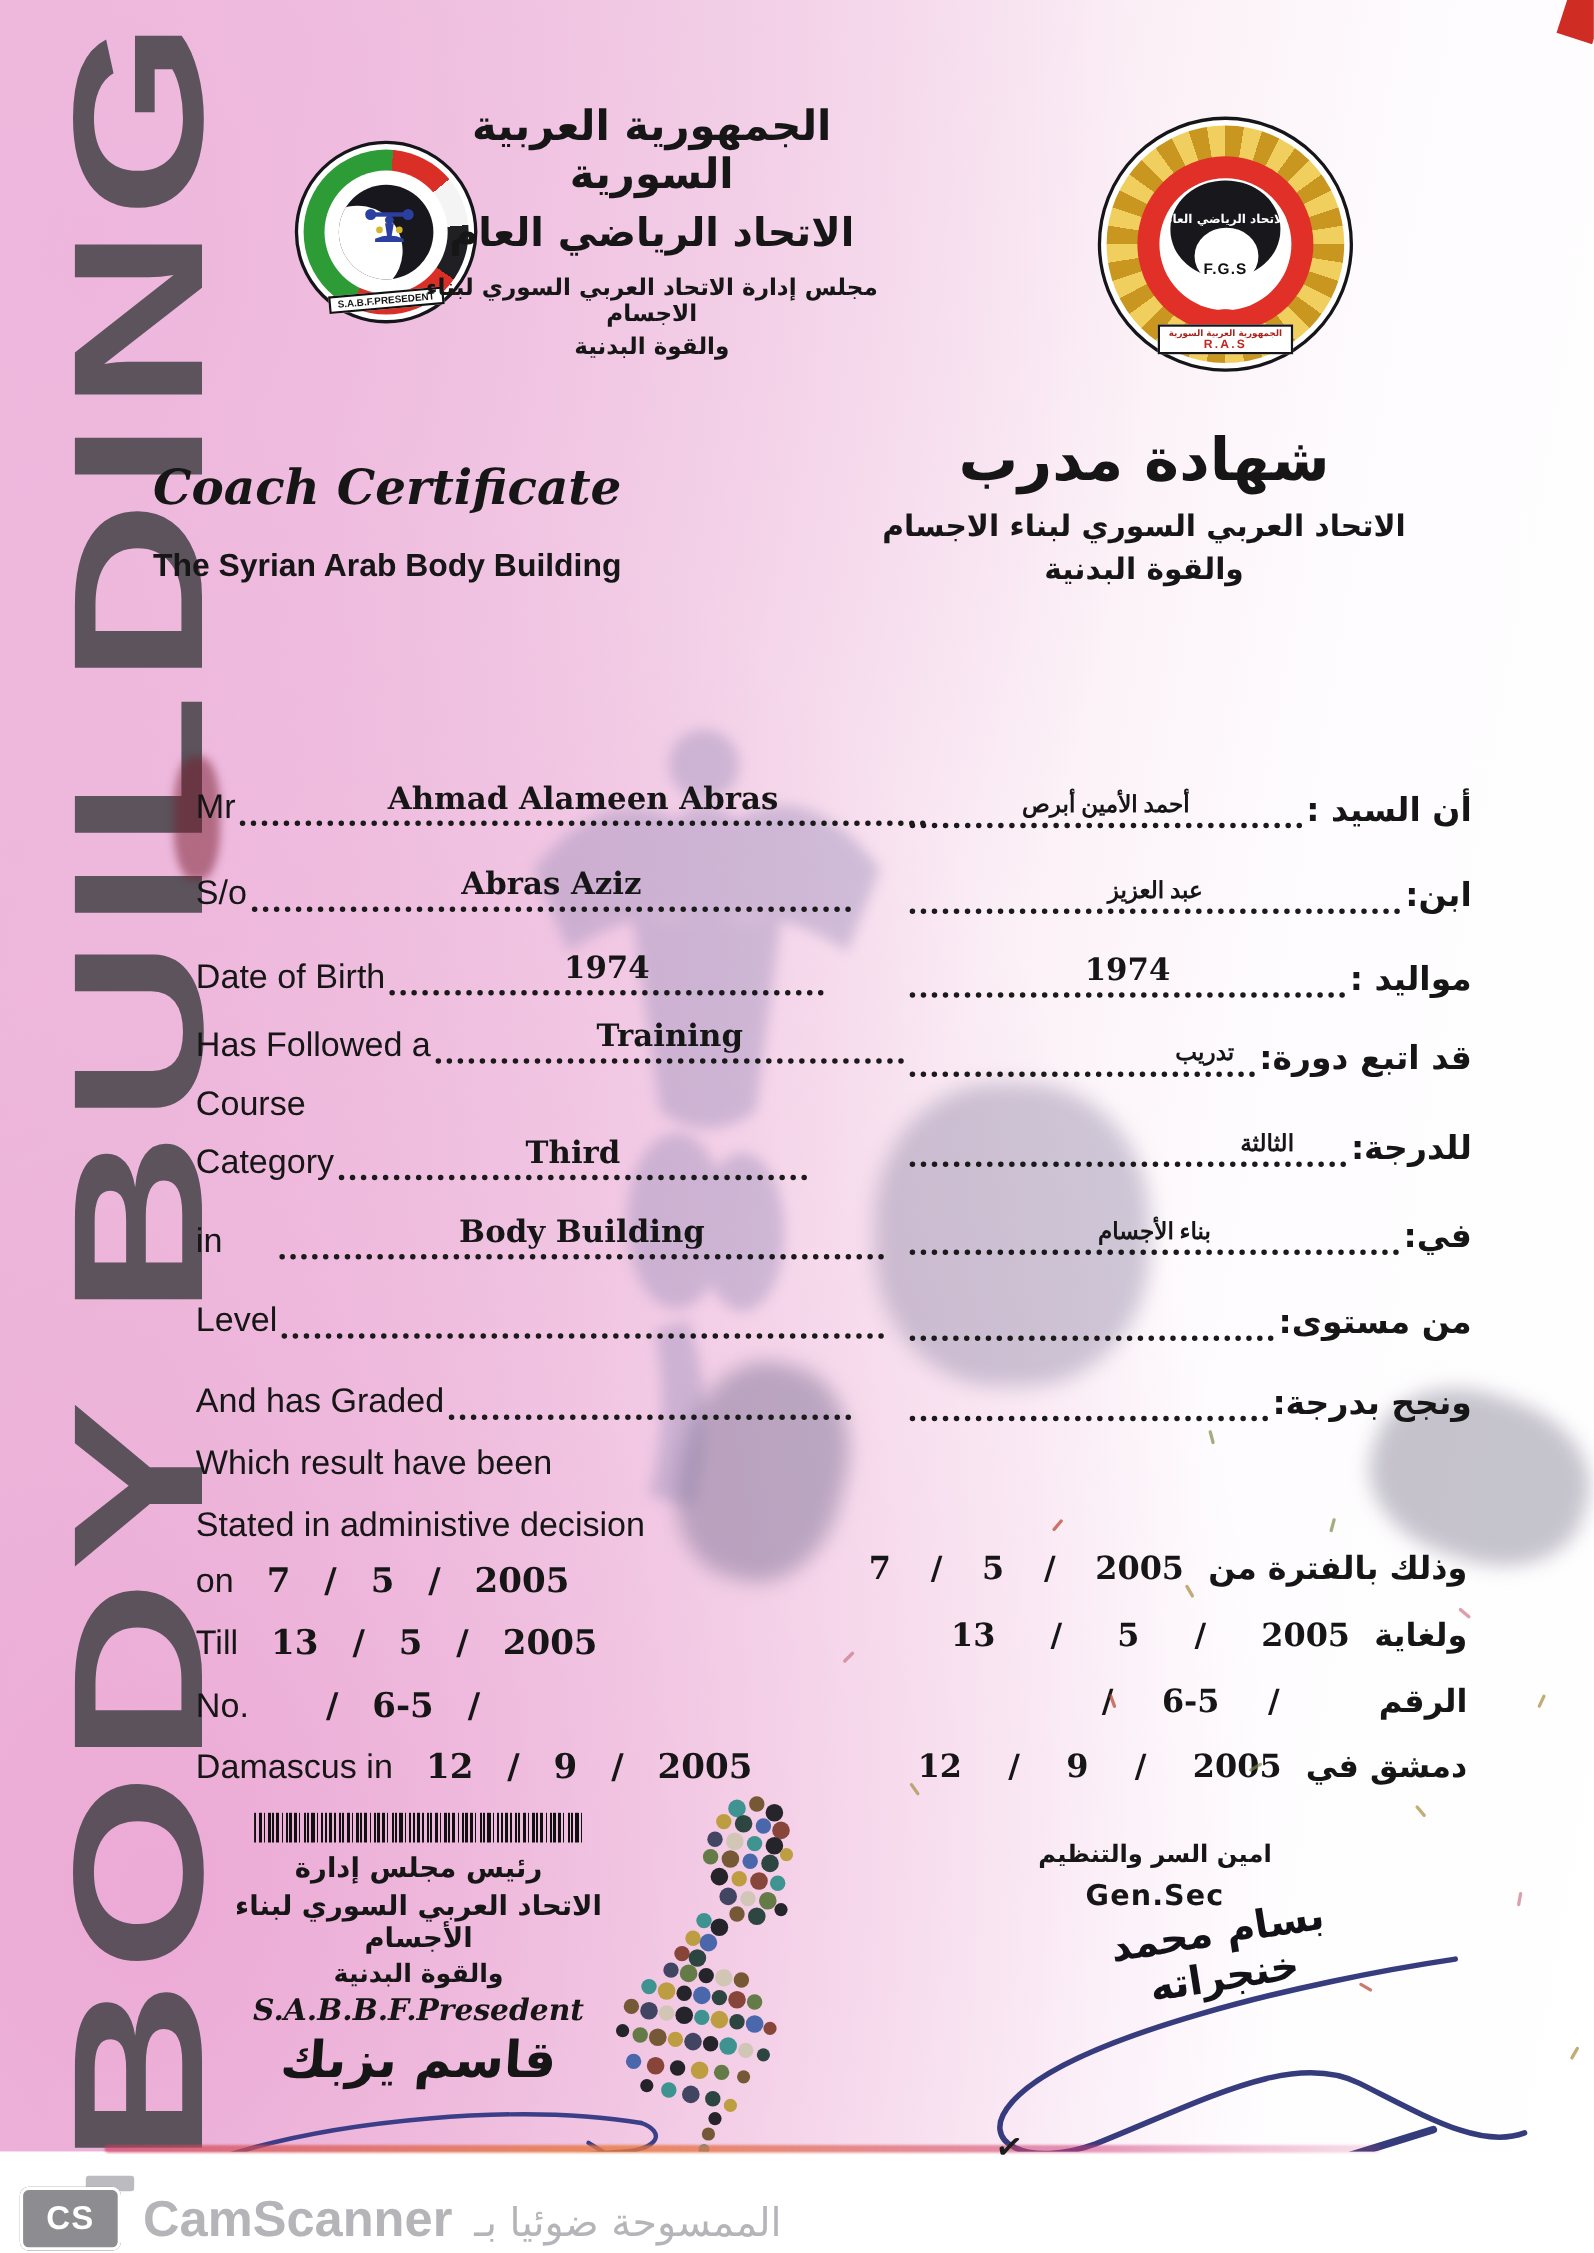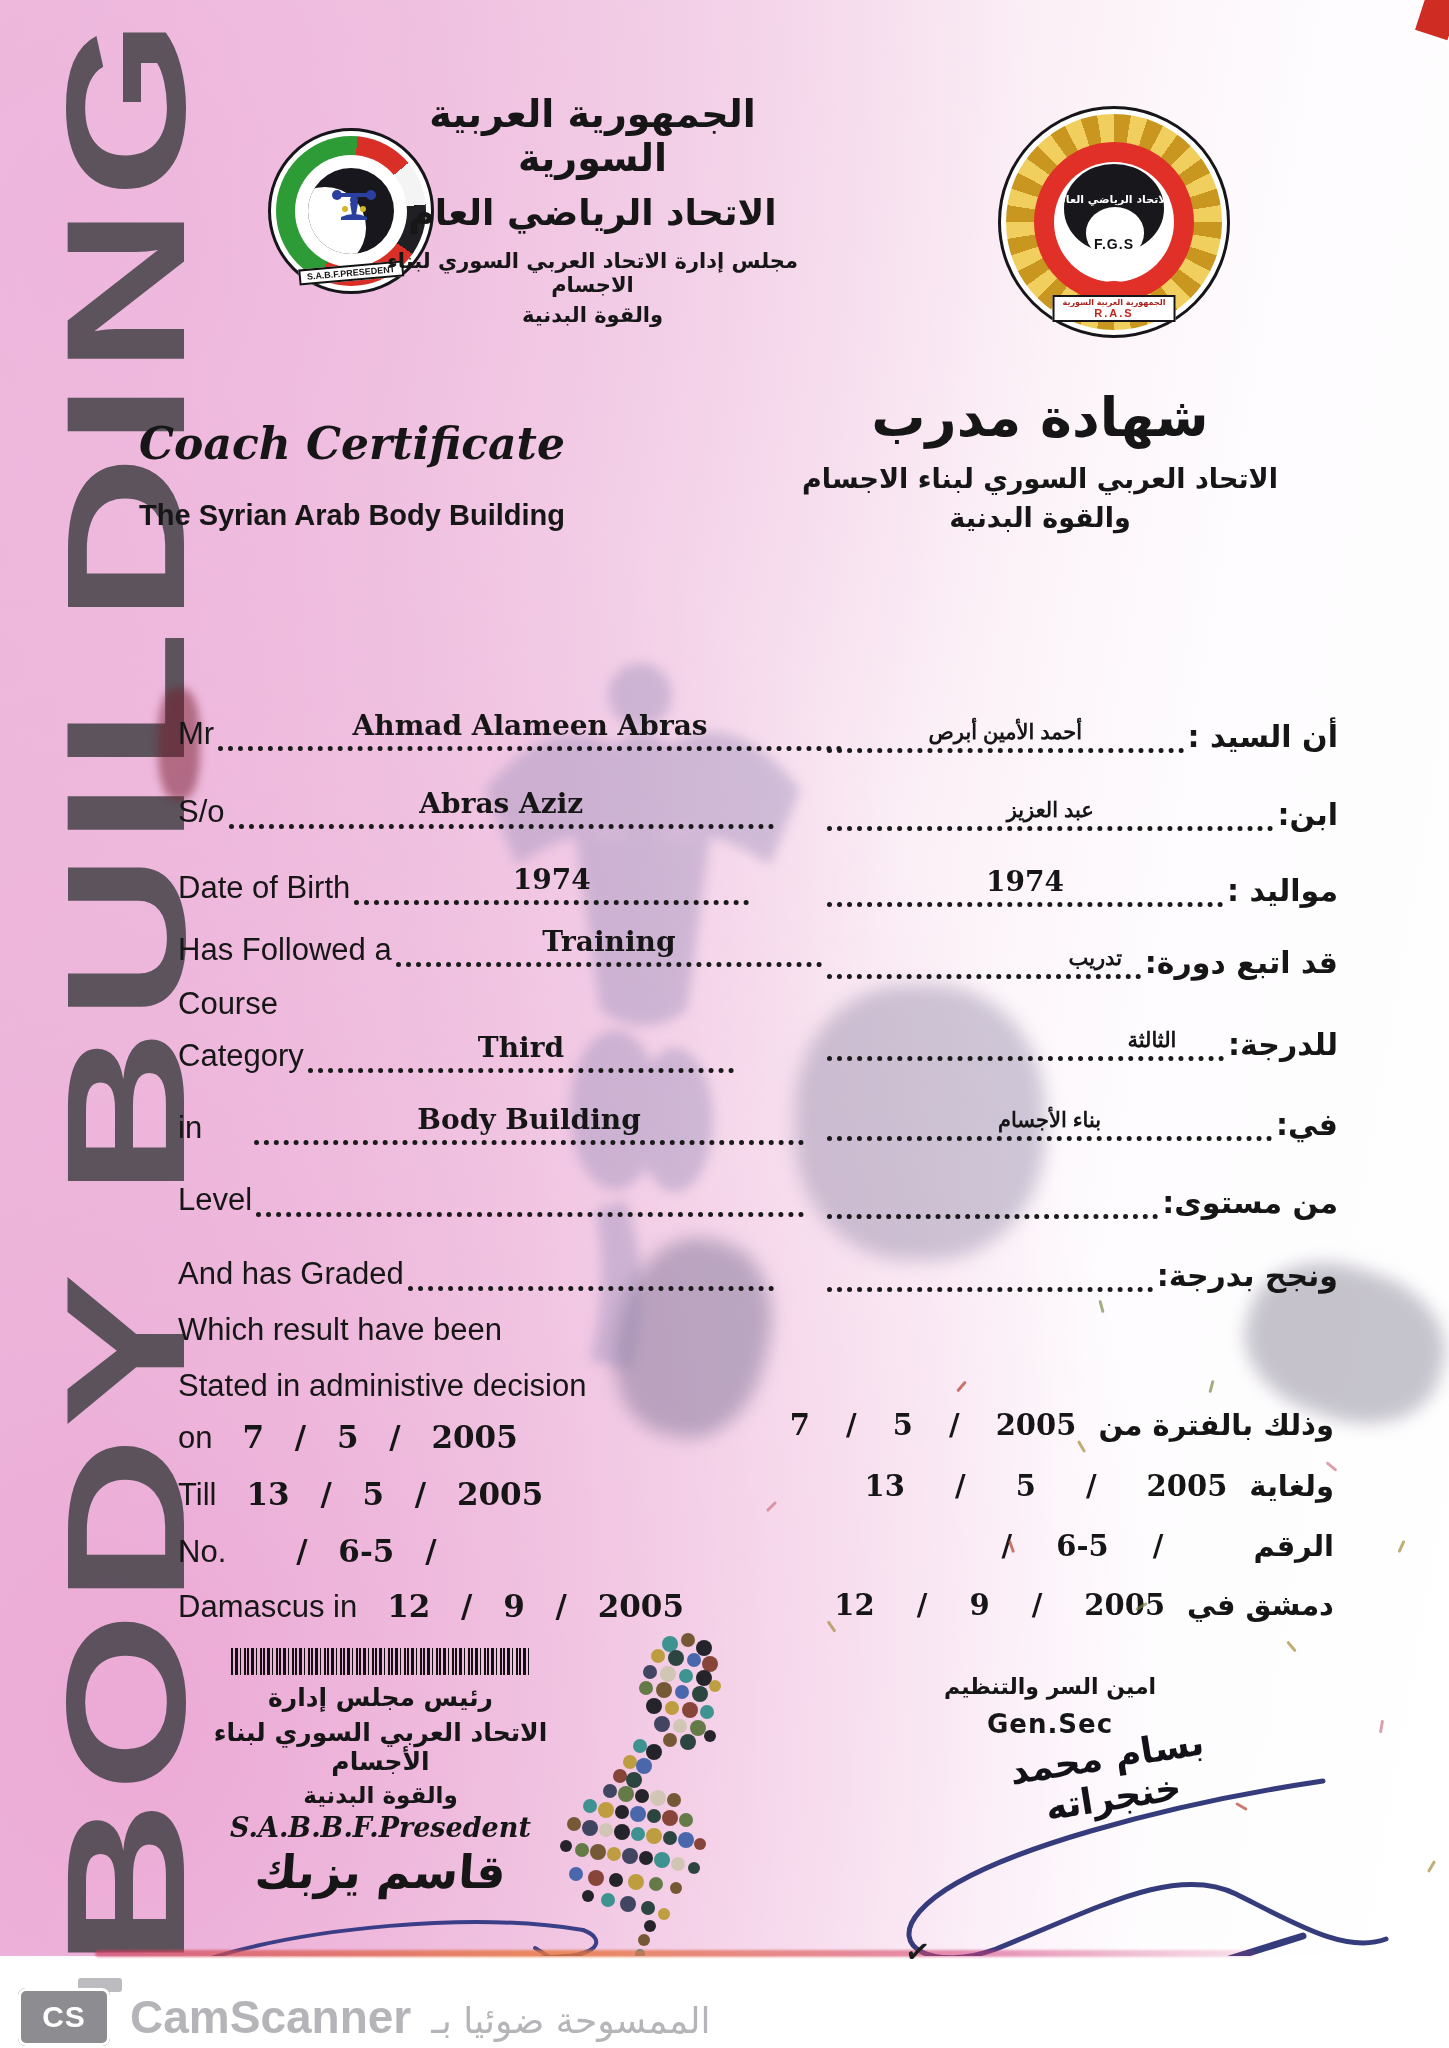--- a/index.html
+++ b/index.html
@@ -57,21 +57,21 @@
   .titleAr .t{font-size:54px;font-weight:800;}
   .titleAr .s1{font-size:27px;font-weight:700;margin-top:28px;}
   .titleAr .s2{font-size:27px;font-weight:700;margin-top:14px;}
   .titleAr .s3{font-size:27px;font-weight:700;margin-top:8px;}
   
   .frow{position:absolute;display:flex;align-items:flex-end;height:48px;}
   .frow .lbl{font-size:31px;white-space:nowrap;line-height:1.1;}
   .frow .fline{flex:1;position:relative;border-bottom:5px dotted #1a1a1a;height:44px;margin:0 4px;}
   .fval{position:absolute;left:50%;transform:translateX(-50%);bottom:4px;white-space:nowrap;}
   .ven{font-family:"DejaVu Serif",serif;font-weight:700;font-size:28px;}
-  .var{font-family:Liberation Sans, sans-serif;font-weight:700;font-size:21px;}
+  .var{font-family:Liberation Serif, serif;font-weight:700;font-size:21px;}
   .v-right{left:auto;right:6%;transform:none;}
   .frow.rtl{direction:rtl;}
   .frow.rtl .lbl{font-family:"DejaVu Sans",sans-serif;font-weight:700;font-size:30px;}
   .plain{position:absolute;font-size:31px;white-space:nowrap;}
   .plain.arp{direction:rtl;font-family:"DejaVu Sans",sans-serif;font-weight:700;font-size:27px;}
   .drow{position:absolute;display:flex;align-items:baseline;white-space:nowrap;}
   .drow .lbl{font-size:31px;}
   .drow .num{font-family:"DejaVu Serif",serif;font-weight:700;font-size:31px;word-spacing:20px;margin-left:30px;}
   .drow.rtl{direction:rtl;}
   .drow.rtl .lbl{font-family:"DejaVu Sans",sans-serif;font-weight:700;font-size:29px;}

